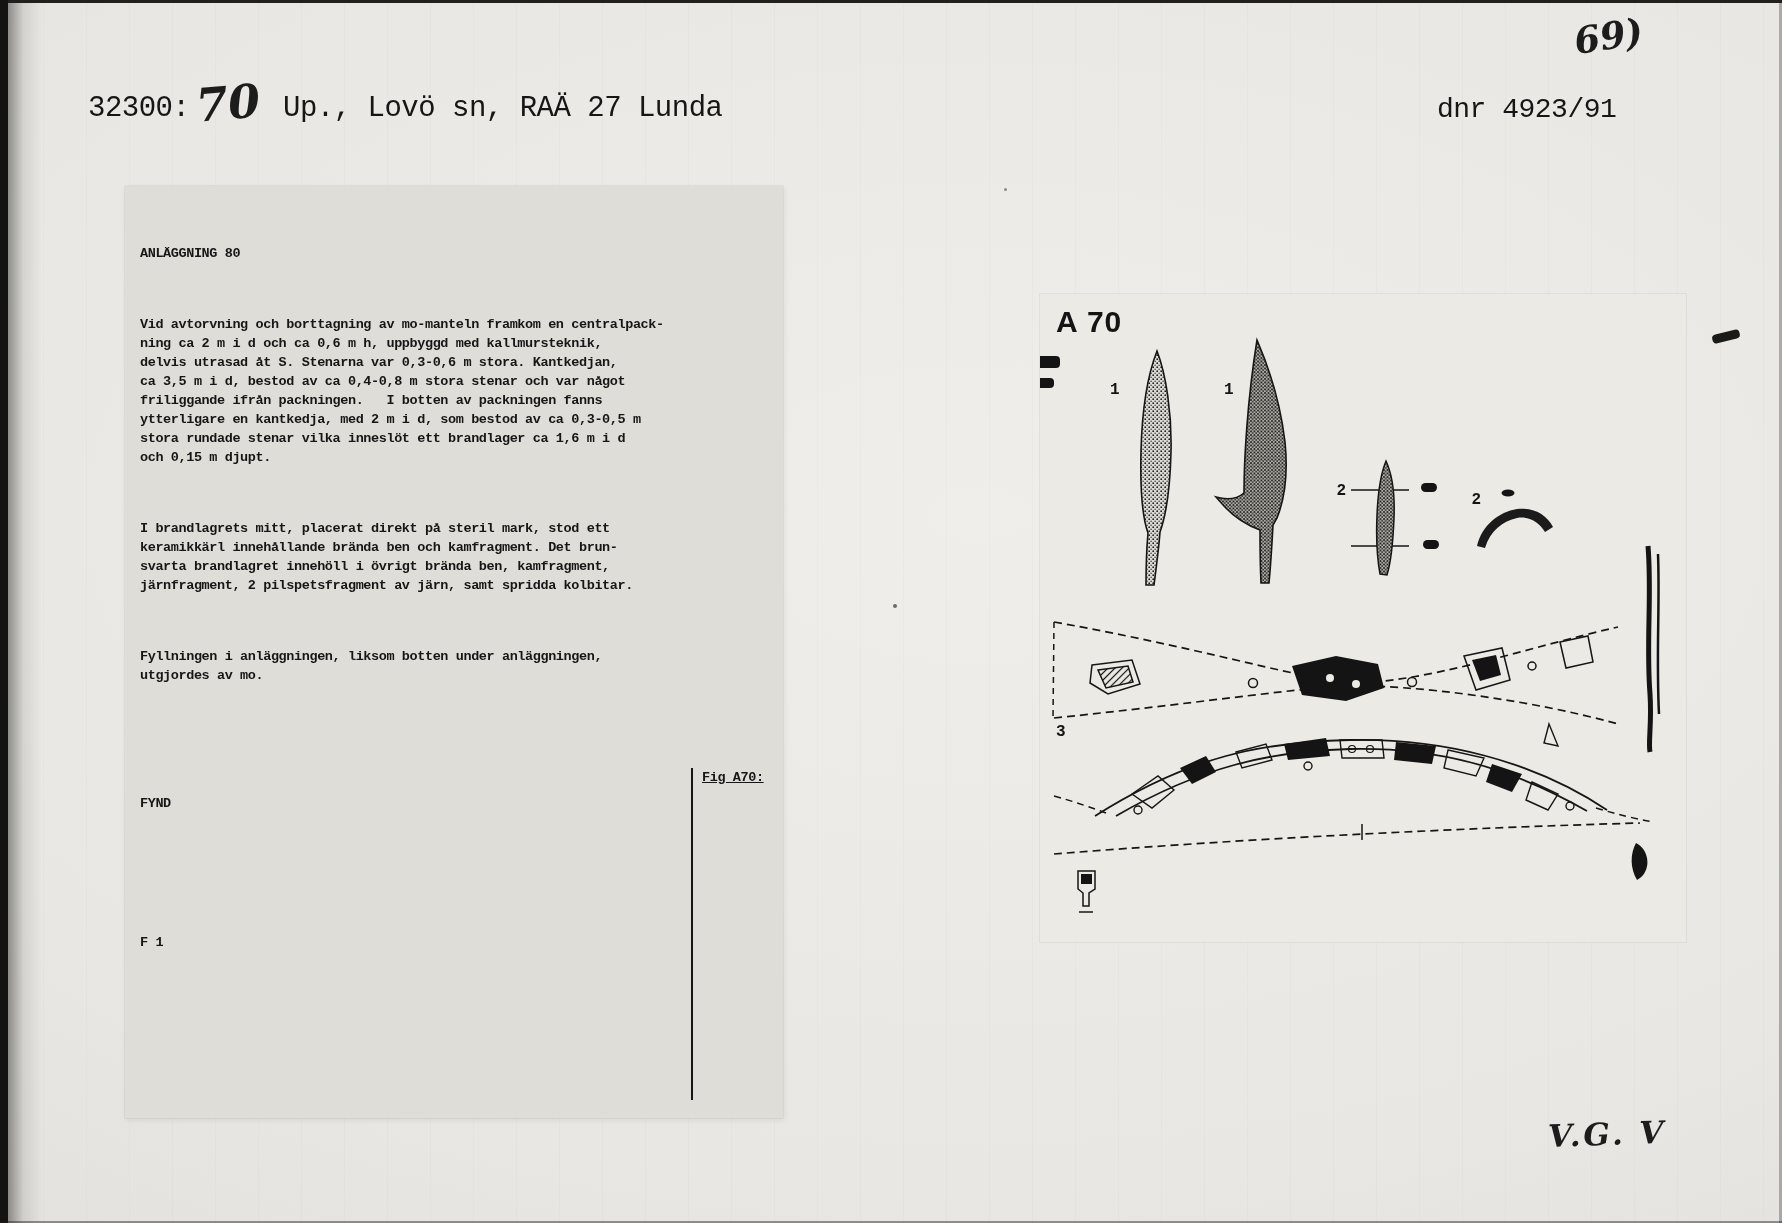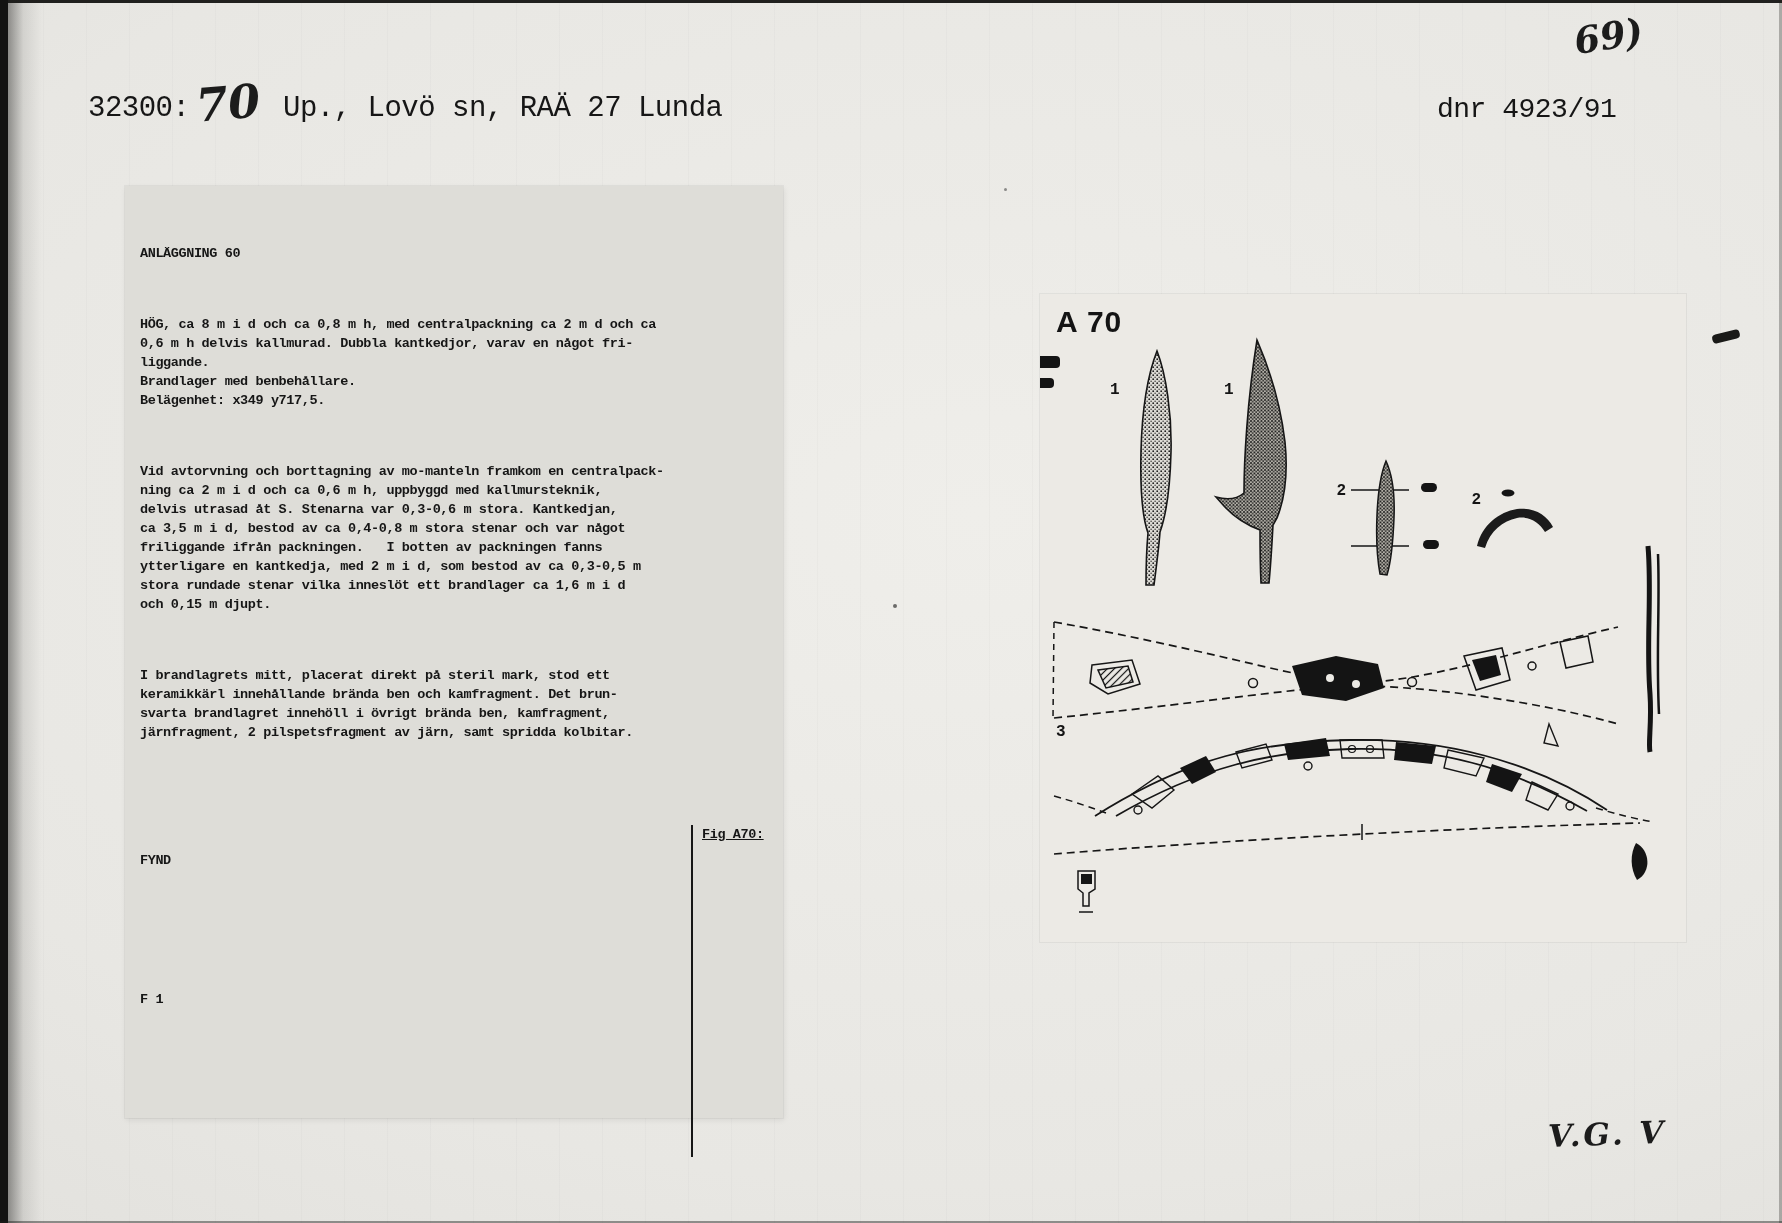--- a/index.html
+++ b/index.html
@@ -72,38 +72,35 @@
 
   <div class="hdr doc-number">32300:</div>
   <div class="handwrite hw-70">70</div>
   <div class="hdr hdr-title">Up., Lovö sn, RAÄ 27 Lunda</div>
   <div class="hdr dnr">dnr 4923/91</div>
   <div class="handwrite hw-69">69)</div>
   <div class="handwrite hw-sig">V.G. V</div>
 
   <div class="doc-paper">
     <div class="doc-text">
-      <div class="para">ANLÄGGNING 60</div>
-      <div class="para">HÖG, ca 8 m i d och ca 0,8 m h, med centralpackning ca 2 m d och ca
-0,6 m h delvis kallmurad. Dubbla kantkedjor, varav en något fri-
-liggande.
-Brandlager med benbehållare.
-Belägenhet: x349 y717,5.</div>
+      <div class="para">ANLÄGGNING 80</div>
       <div class="para">Vid avtorvning och borttagning av mo-manteln framkom en centralpack-
 ning ca 2 m i d och ca 0,6 m h, uppbyggd med kallmursteknik,
 delvis utrasad åt S. Stenarna var 0,3-0,6 m stora. Kantkedjan,
 ca 3,5 m i d, bestod av ca 0,4-0,8 m stora stenar och var något
 friliggande ifrån packningen.   I botten av packningen fanns
 ytterligare en kantkedja, med 2 m i d, som bestod av ca 0,3-0,5 m
 stora rundade stenar vilka inneslöt ett brandlager ca 1,6 m i d
 och 0,15 m djupt.</div>
       <div class="para">I brandlagrets mitt, placerat direkt på steril mark, stod ett
 keramikkärl innehållande brända ben och kamfragment. Det brun-
 svarta brandlagret innehöll i övrigt brända ben, kamfragment,
 järnfragment, 2 pilspetsfragment av järn, samt spridda kolbitar.</div>
+      <div class="para">Fyllningen i anläggningen, liksom botten under anläggningen,
+utgjordes av mo.</div>
 
       <div class="finds">
         <div class="fynd-heading">FYND</div>
         <div class="fig-rule"></div>
         <div class="fig-header">Fig A70:</div>
 
         
         <div class="find-row">
           <div class="fr-id">F 1</div>
           <div class="fr-coords"></div>

